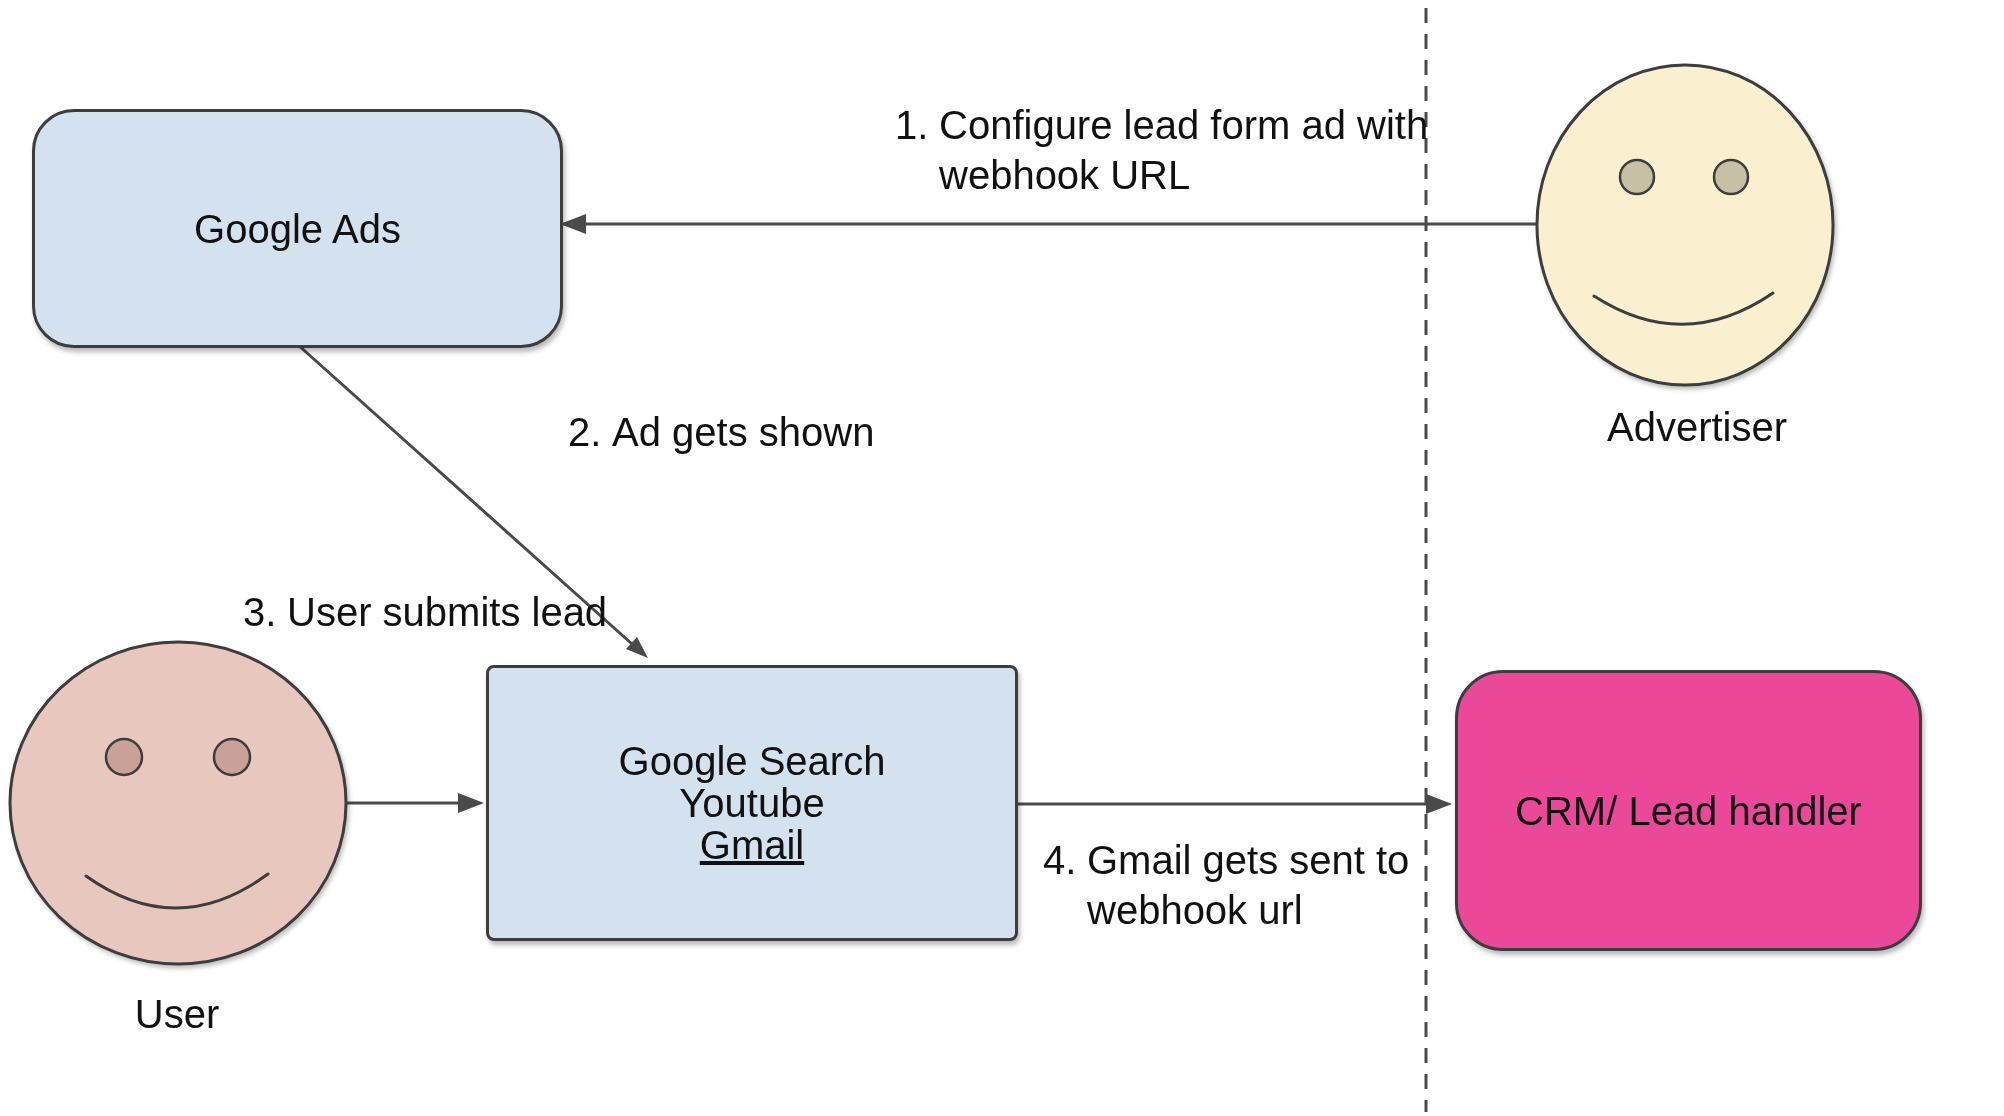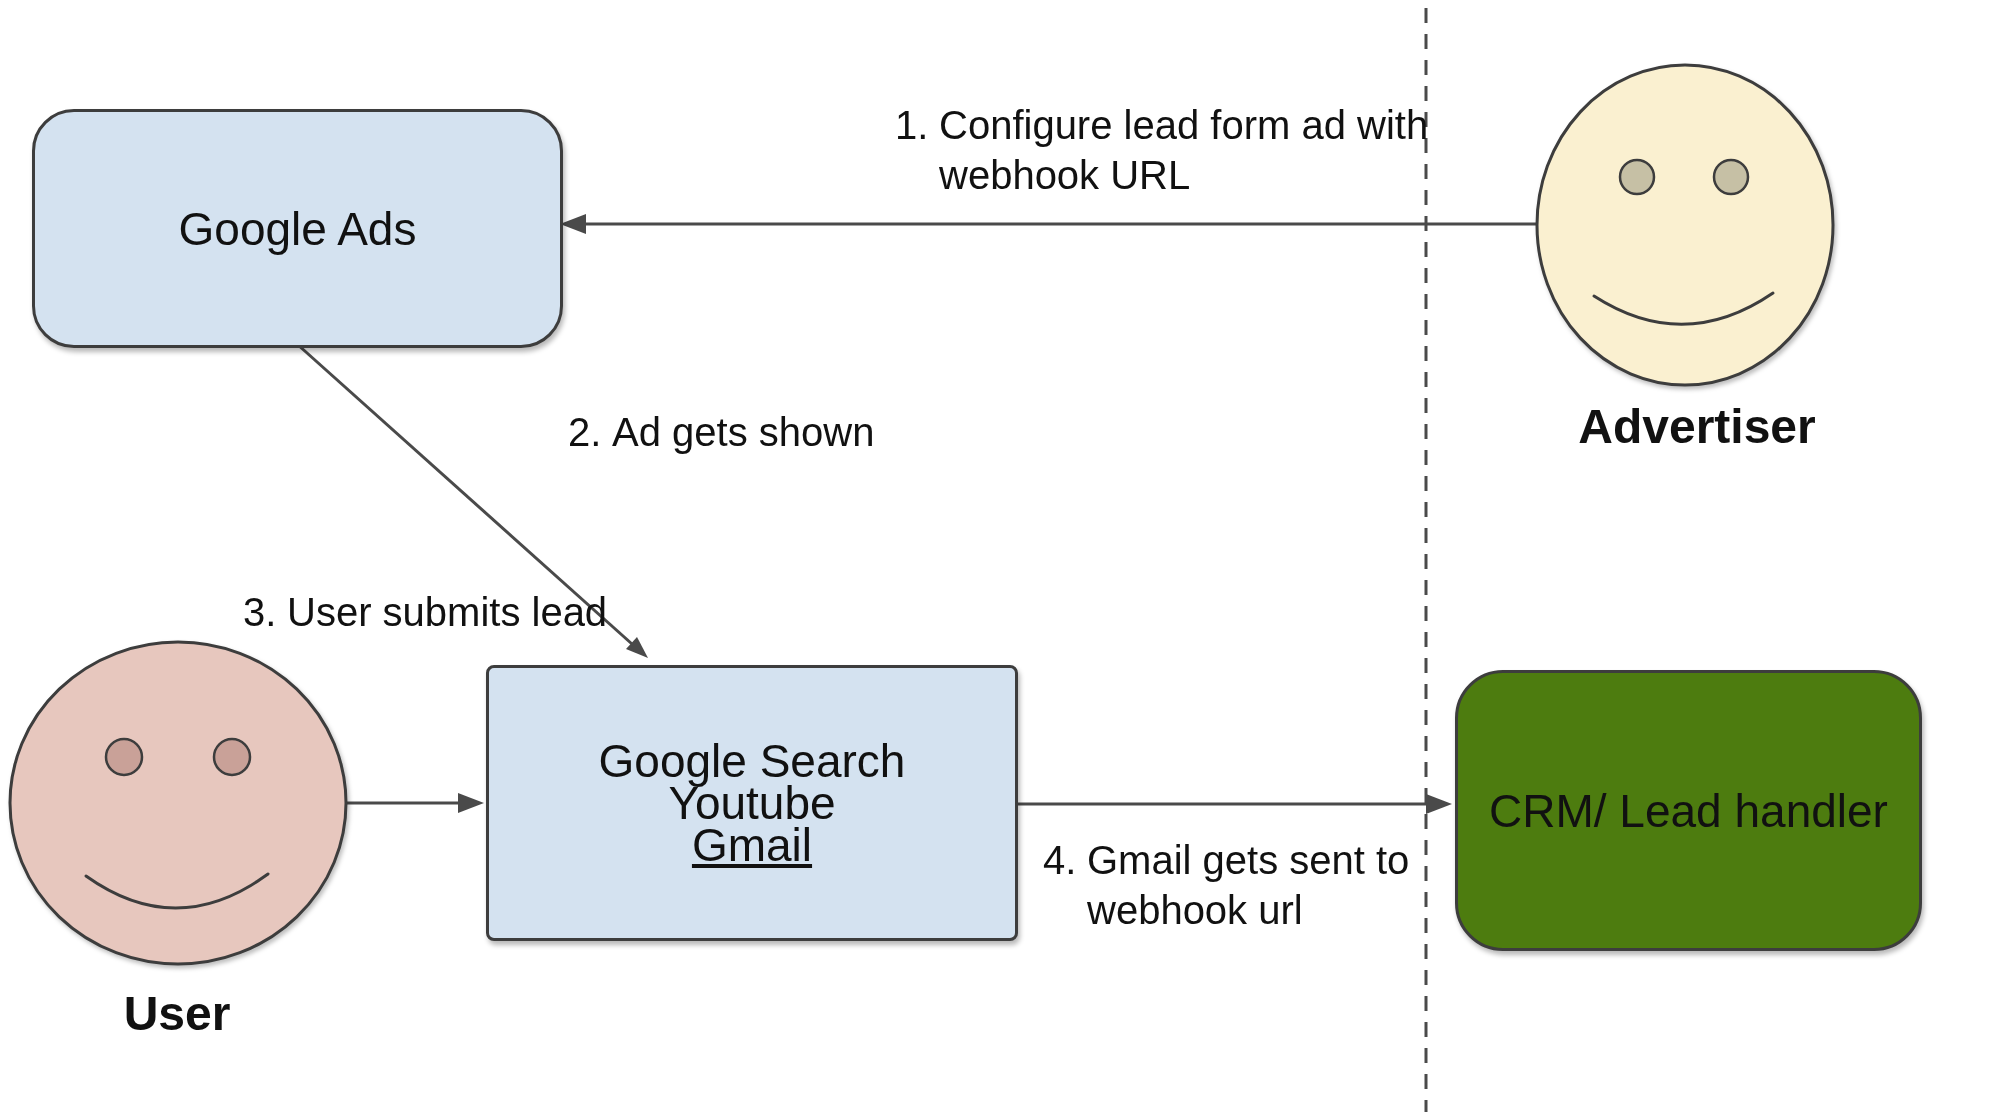--- a/index.html
+++ b/index.html
@@ -12,41 +12,41 @@
     overflow:hidden;
   }
   #wires{position:absolute;left:0;top:0;width:2004px;height:1116px;}
   .node{
     position:absolute;
     border:3px solid #3d3d3d;
     background:#d4e2f0;
     box-shadow:2px 4px 5px rgba(0,0,0,0.28);
     display:flex;align-items:center;justify-content:center;
     text-align:center;
-    font-size:46px;line-height:42px;
+    font-size:40px;line-height:42px;
     color:#111111;
   }
-  .node.yellow{background:#4d7c0f;}
+  .node.yellow{background:#ec4899;}
   #box-google-ads{left:32px;top:109px;width:525px;height:233px;border-radius:42px;}
   #box-google-surfaces{left:486px;top:665px;width:526px;height:270px;border-radius:8px;}
   #box-crm{left:1455px;top:670px;width:461px;height:275px;border-radius:48px;}
   .step{
     position:absolute;
     display:grid;
     grid-template-columns:44px auto;
     font-size:40px;line-height:50px;
     white-space:nowrap;
   }
   #step1{left:895px;top:100px;}
   #step2{left:568px;top:407px;}
   #step3{left:243px;top:587px;}
   #step4{left:1043px;top:835px;}
   .actor-label{
     position:absolute;
-    font-size:48px;line-height:50px;font-weight:bold;
+    font-size:40px;line-height:50px;font-weight:normal;
     transform:translateX(-50%);
     white-space:nowrap;
   }
   #label-user{left:177px;top:989px;}
   #label-advertiser{left:1697px;top:402px;}
   .face{filter:drop-shadow(2px 3px 2px rgba(0,0,0,0.25));}
 </style>
 </head>
 <body>
 

